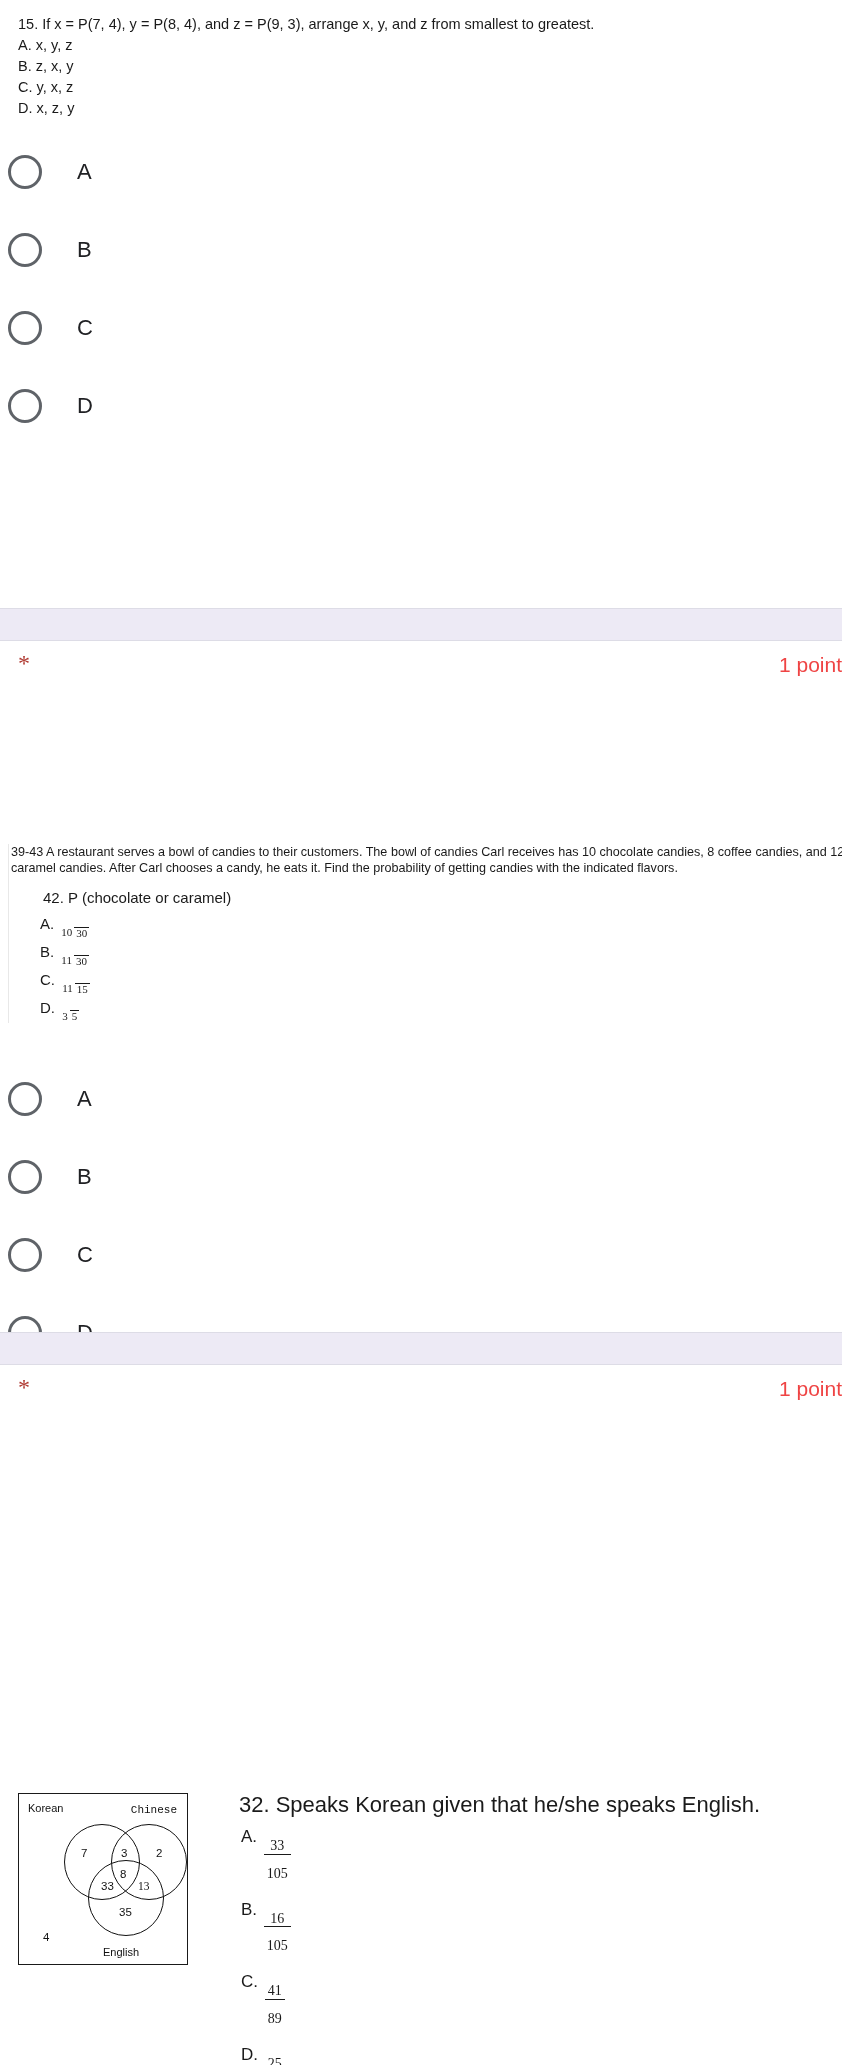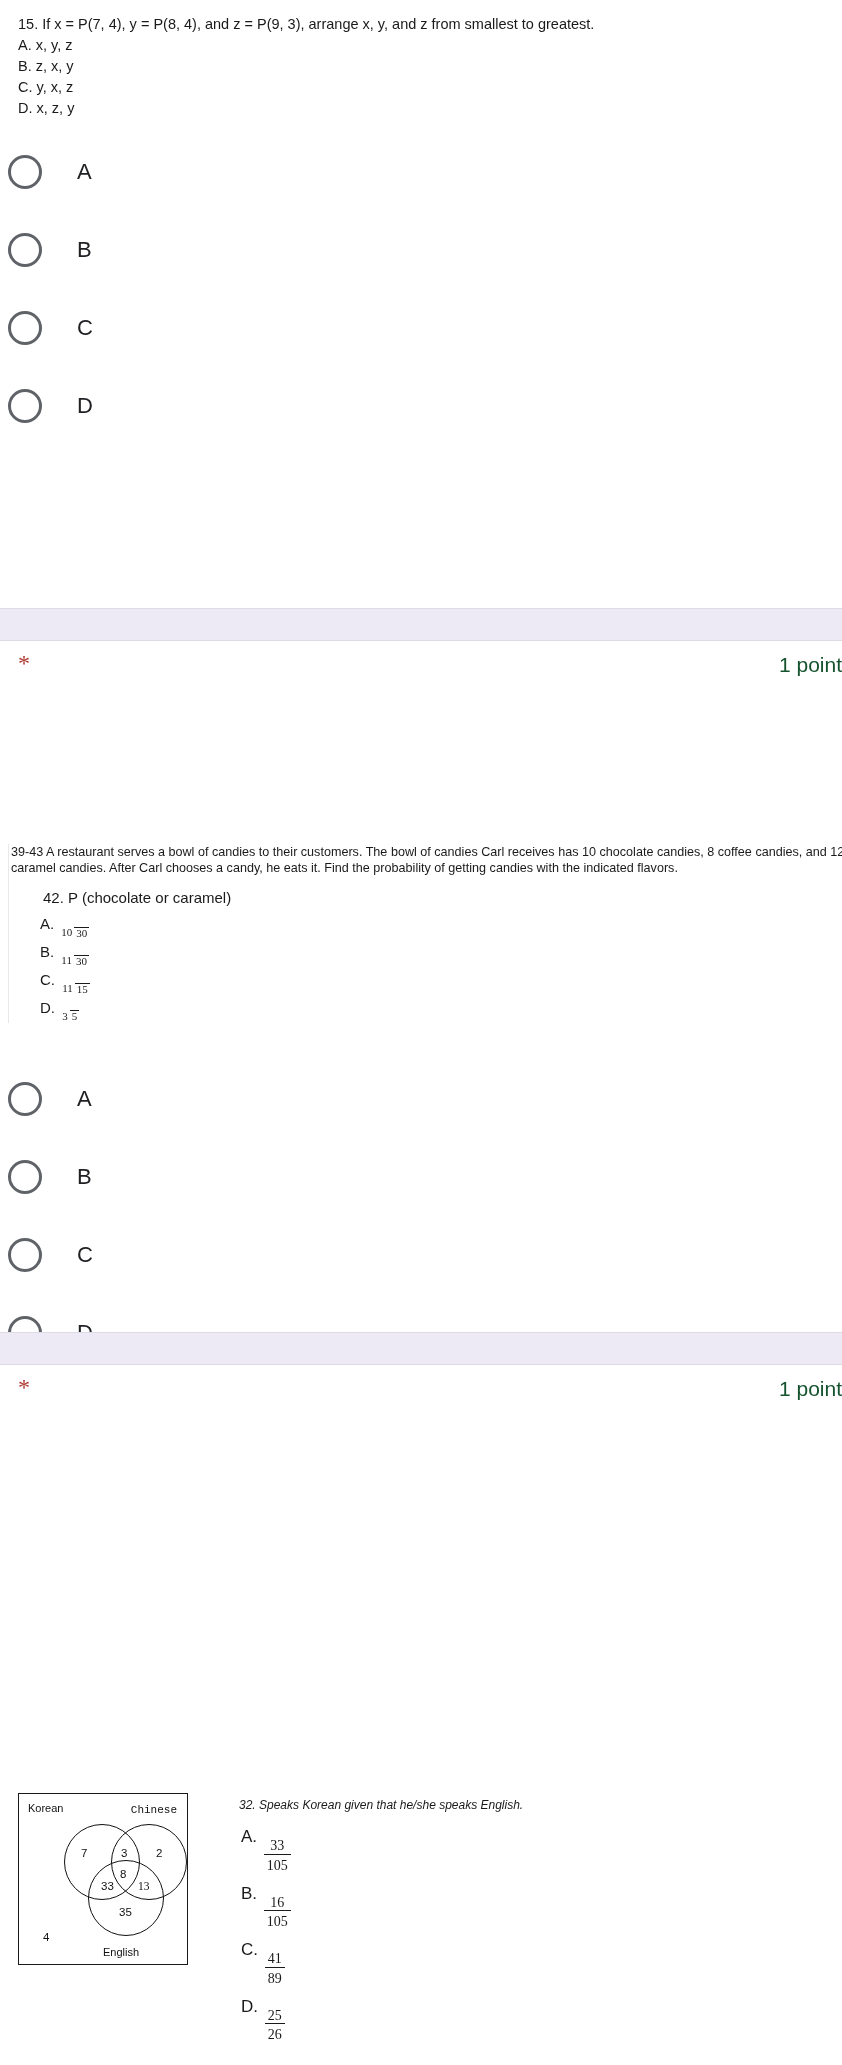--- a/index.html
+++ b/index.html
@@ -82,21 +82,21 @@
     top: 10px;
     color: #b03a32;
     font-size: 24px;
     line-height: 1;
     font-family: "Liberation Serif", serif;
   }
   .points {
     position: absolute;
     right: 0px;
     top: 12px;
-    color: #14532d;
+    color: #ef4444;
     font-size: 21px;
     white-space: nowrap;
   }
 
   
   .frac {
     display: inline-flex;
     flex-direction: row;
     align-items: center;
     vertical-align: -0.48em;
@@ -110,21 +110,21 @@
   .frac-lg {
     display: inline-flex;
     flex-direction: column;
     align-items: center;
     vertical-align: -0.48em;
     font-family: "Liberation Serif", serif;
     line-height: 1.05;
     margin: 0 2px;
   }
   .frac-lg .num { font-size: 14px; padding: 0 3px; }
-  .frac-lg .den { font-size: 14px; padding: 4px 3px; border-top: 1.2px solid #1a1a1a; }
+  .frac-lg .den { font-size: 14px; padding: 12px 3px; border-top: 1.2px solid #1a1a1a; }
 
   
   .venn-box {
     width: 170px;
     height: 172px;
     border: 1.6px solid #1a1a1a;
     position: relative;
     background: #fff;
   }
   .venn-circle {
@@ -267,21 +267,21 @@
     <span class="venn-num" style="left:102px; top:53px;">3</span>
     <span class="venn-num" style="left:137px; top:53px;">2</span>
     <span class="venn-num" style="left:101px; top:74px;">8</span>
     <span class="venn-num" style="left:82px;  top:86px;">33</span>
     <span class="venn-num" style="left:119px; top:86px;font-family:Liberation Serif, serif;">13</span>
     <span class="venn-num" style="left:100px; top:112px;">35</span>
     <span class="venn-num" style="left:24px;  top:137px;">4</span>
   </div>
 
   <div class="q-image" style="position:absolute;left:239px;top:428px;width:600px;">
-    <div style="font-size:12px;line-height:24px;white-space:nowrap;font-style:italic;">32. Speaks Korean given that he/she speaks English.</div>
+    <div style="font-size:22px;line-height:24px;white-space:nowrap;">32. Speaks Korean given that he/she speaks English.</div>
 
     <div style="margin-left:2px;margin-top:4px;font-size:17px;line-height:31px;">
       <div>
         <span>A.</span>
         <span class="frac-lg">
           <span class="num">33</span>
           <span class="den">105</span>
         </span>
       </div>
       <div>

